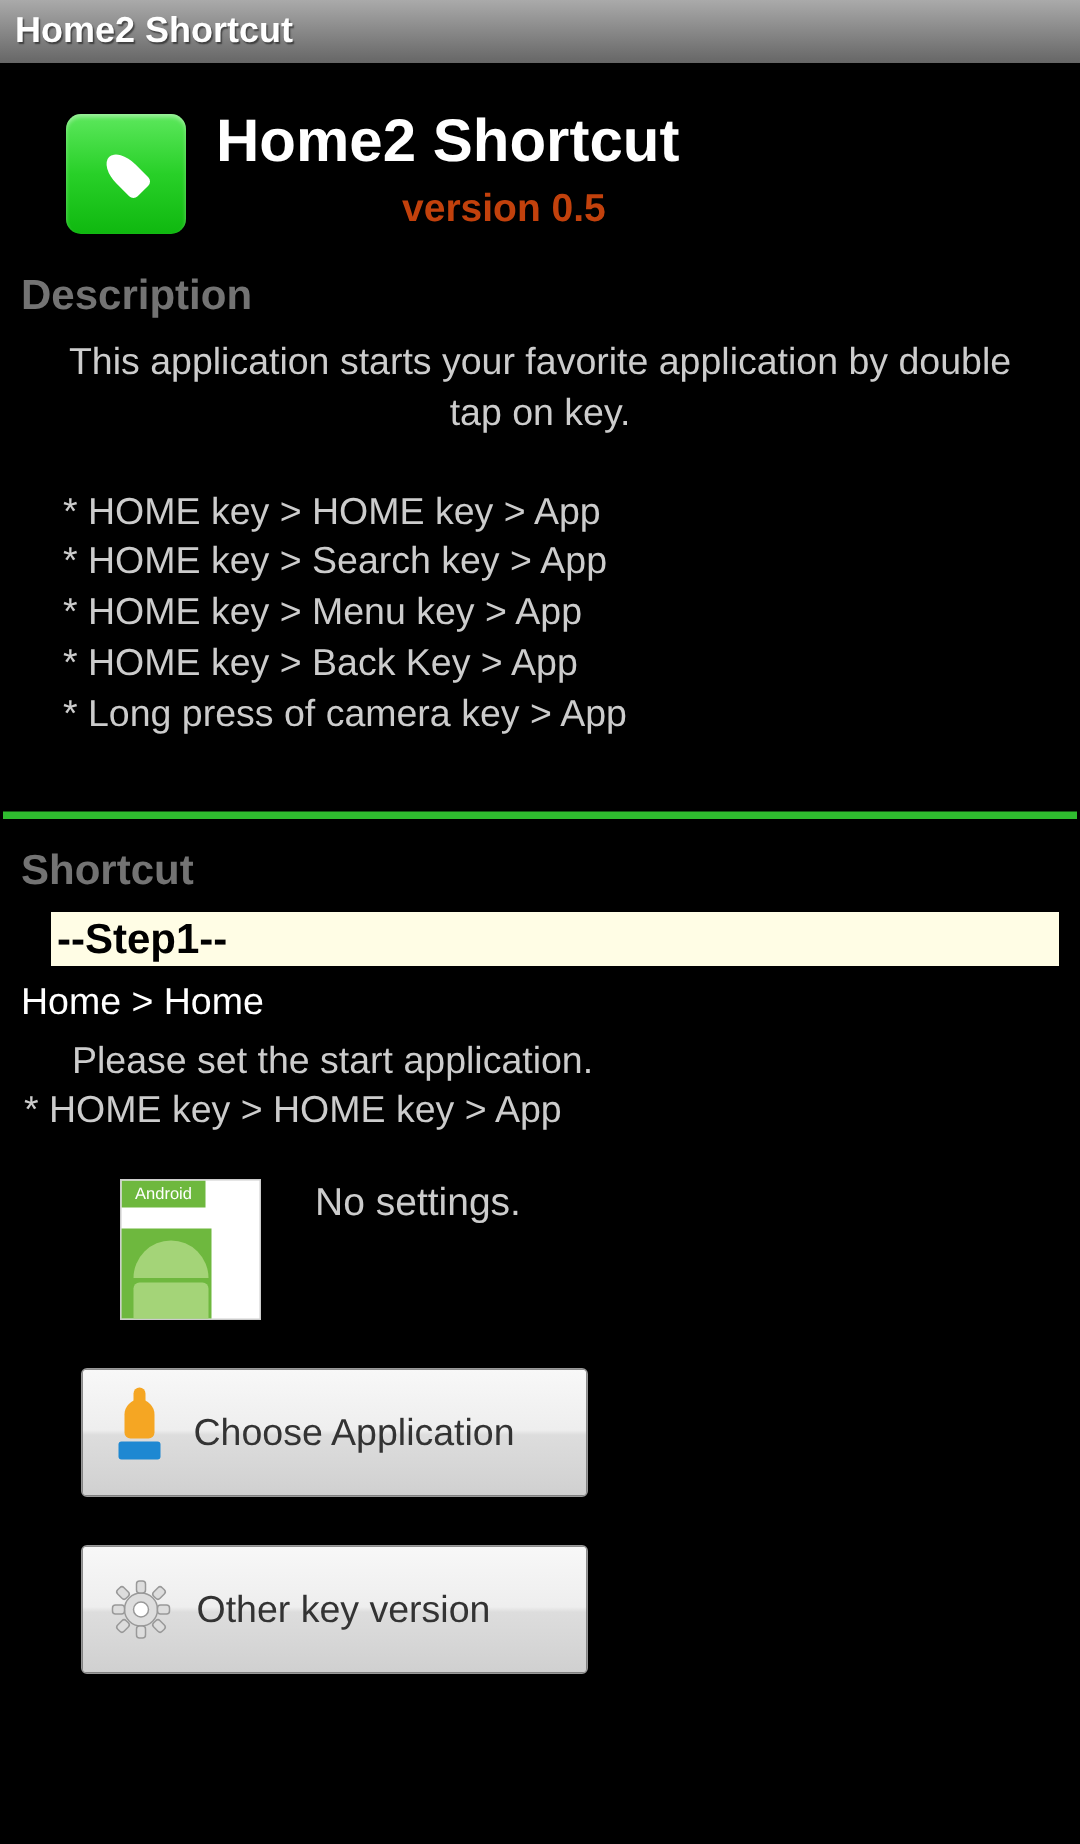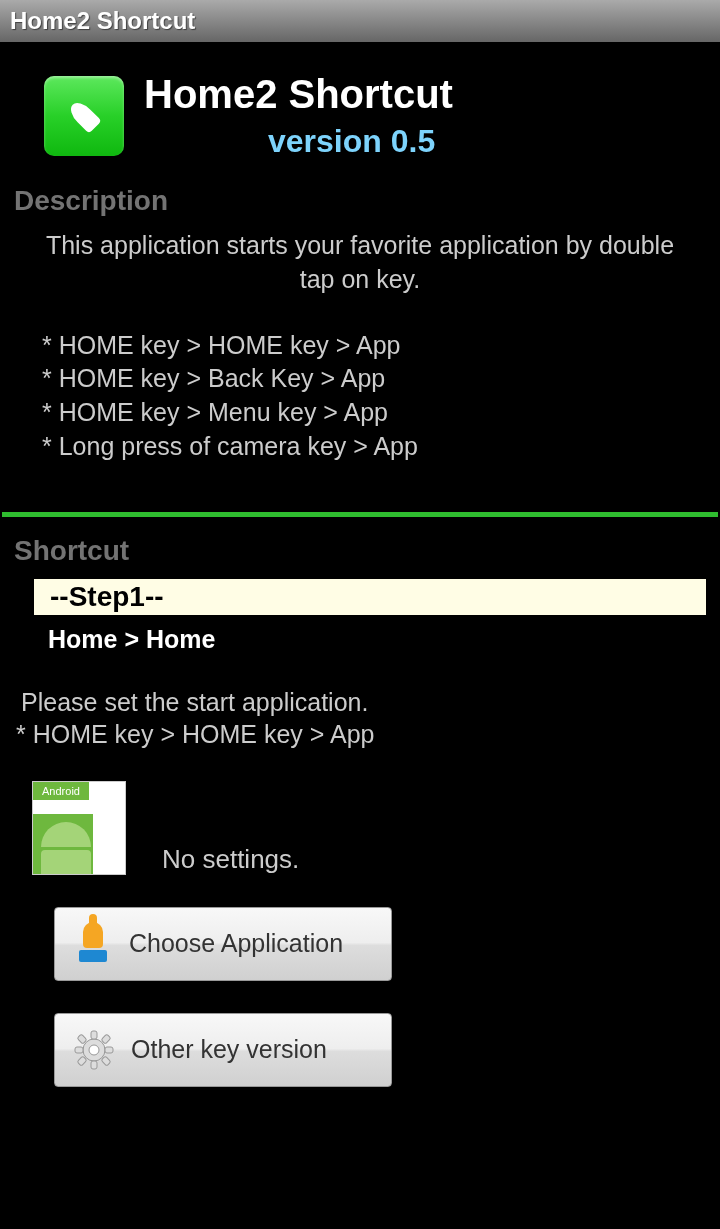--- a/index.html
+++ b/index.html
@@ -63,23 +63,23 @@
     }
     .header-text {
       flex: 1;
     }
     .app-title {
       font-size: 40px;
       font-weight: bold;
       color: #fff;
     }
     .app-version {
-      font-size: 32px;
-      font-weight: bold;
-      color: #7dd3fc;
+      font-size: 26px;
+      font-weight: bold;
+      color: #c2410c;
       padding-left: 124px;
       margin-top: 6px;
     }
     .section-heading {
       font-size: 28px;
       font-weight: bold;
       color: #737373;
       padding: 0 14px;
       margin-bottom: 12px;
     }
@@ -101,42 +101,42 @@
       background: #2fbc2f;
       margin: 48px 2px 18px 2px;
     }
     .step-banner {
       background: #fffde5;
       color: #000;
       font-weight: bold;
       font-size: 28px;
       margin-left: 34px;
       margin-right: 14px;
-      padding: 2px 16px;
+      padding: 2px 4px;
     }
     .step-path {
-      font-weight: bold;
+      font-weight: normal;
       font-size: 25px;
-      padding-left: 48px;
+      padding-left: 14px;
       margin-top: 10px;
-      margin-bottom: 32px;
+      margin-bottom: 8px;
     }
     .step-instr {
       color: #ccc;
       font-size: 25px;
-      padding-left: 21px;
+      padding-left: 48px;
       line-height: 1.3;
     }
     .step-instr-bullet {
       padding-left: 16px;
     }
     .settings-row {
       display: flex;
-      align-items: flex-end;
-      padding-left: 32px;
+      align-items: flex-start;
+      padding-left: 80px;
       margin-top: 30px;
     }
     .android-icon {
       width: 94px;
       height: 94px;
       background: #fff;
       border: 1px solid #ccc;
       position: relative;
       overflow: hidden;
     }
@@ -184,21 +184,21 @@
       color: #ccc;
       font-size: 26px;
       margin-left: 36px;
     }
     .action-button {
       display: flex;
       align-items: center;
       margin-left: 54px;
       margin-top: 32px;
       width: 338px;
-      height: 74px;
+      height: 86px;
       background: linear-gradient(to bottom, #f8f8f8 0%, #eee 48%, #ddd 52%, #d0d0d0 100%);
       border: 1px solid #999;
       border-radius: 4px;
       padding-left: 18px;
       cursor: pointer;
     }
     .action-button .btn-text {
       color: #333;
       font-size: 25px;
       margin-left: 16px;
@@ -261,22 +261,23 @@
   <div class="header-text">
     <div class="app-title">Home2 Shortcut</div>
     <div class="app-version">version 0.5</div>
   </div>
 </div>
 
 <div class="section-heading">Description</div>
 <div class="description-body">
   <div class="intro">This application starts your favorite application by double tap on key.</div>
   <div class="bullet">* HOME key &gt; HOME key &gt; App</div>
+  <div class="bullet">* HOME key &gt; Search key &gt; App</div>
+  <div class="bullet">* HOME key &gt; Menu key &gt; App</div>
   <div class="bullet">* HOME key &gt; Back Key &gt; App</div>
-  <div class="bullet">* HOME key &gt; Menu key &gt; App</div>
   <div class="bullet">* Long press of camera key &gt; App</div>
 </div>
 
 <div class="divider-green"></div>
 
 <div class="section-heading">Shortcut</div>
 
 <div class="step-banner">--Step1--</div>
 <div class="step-path">Home &gt; Home</div>
 

